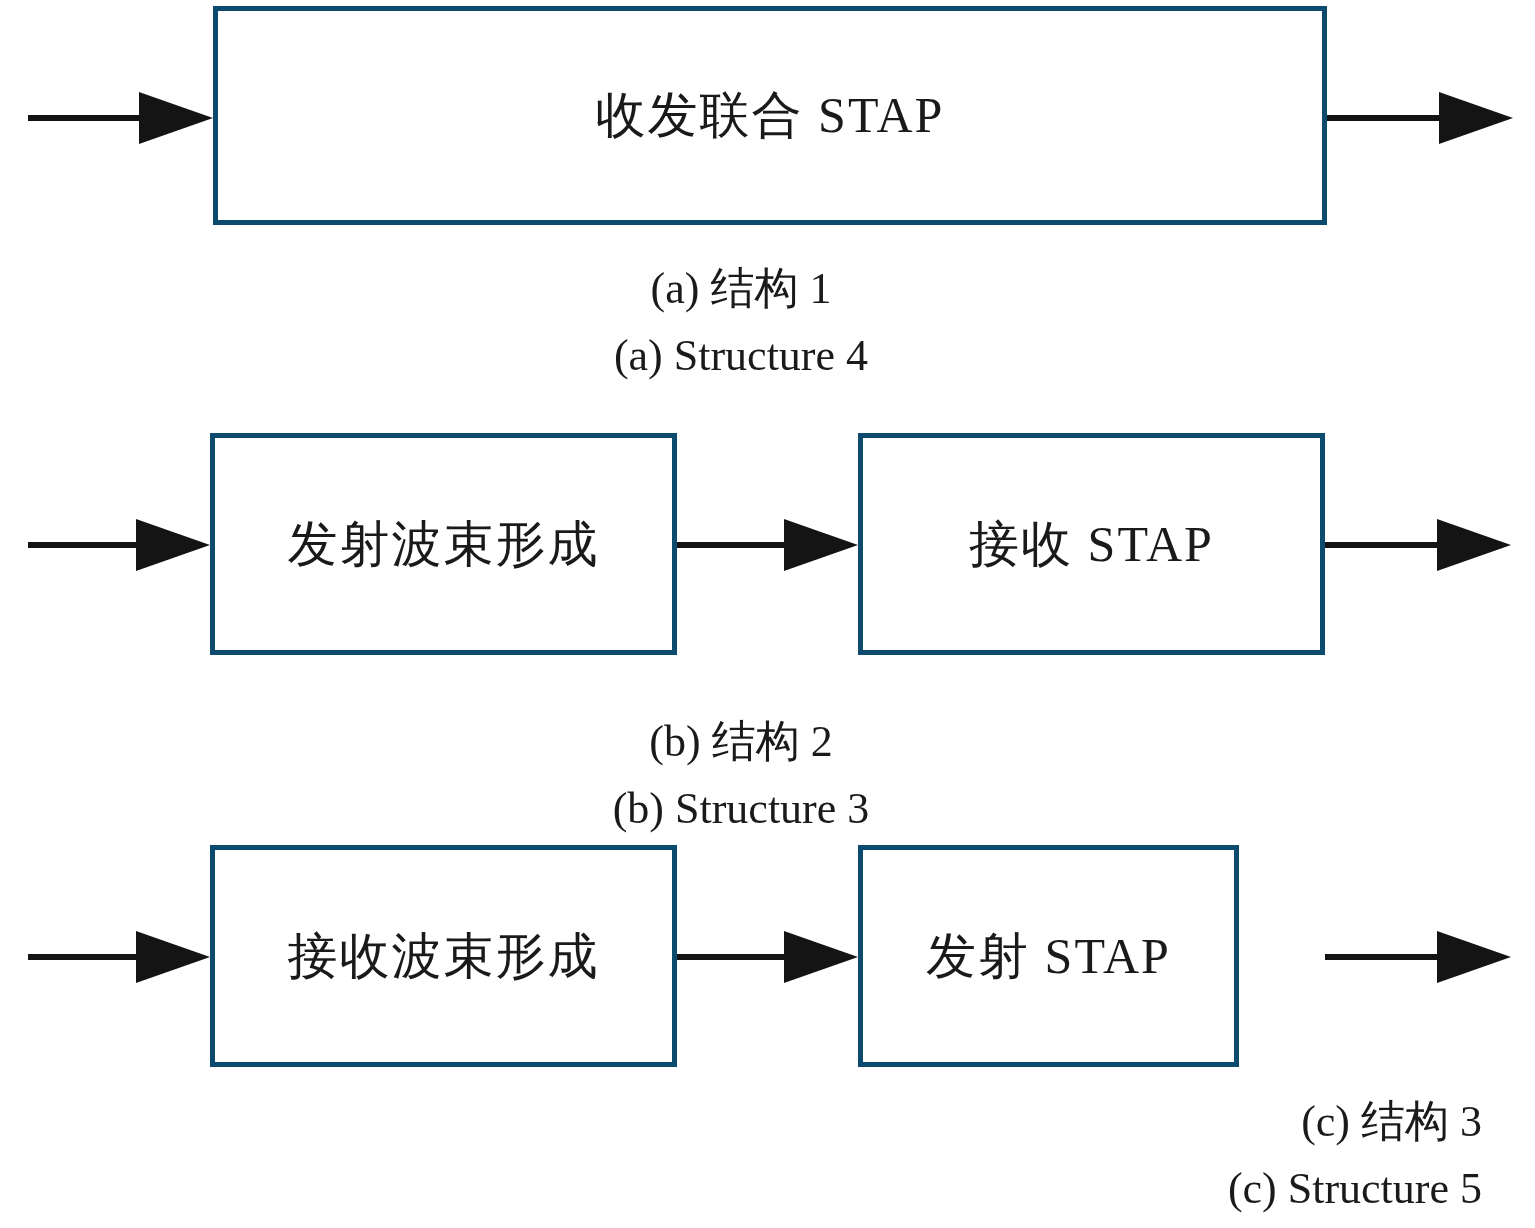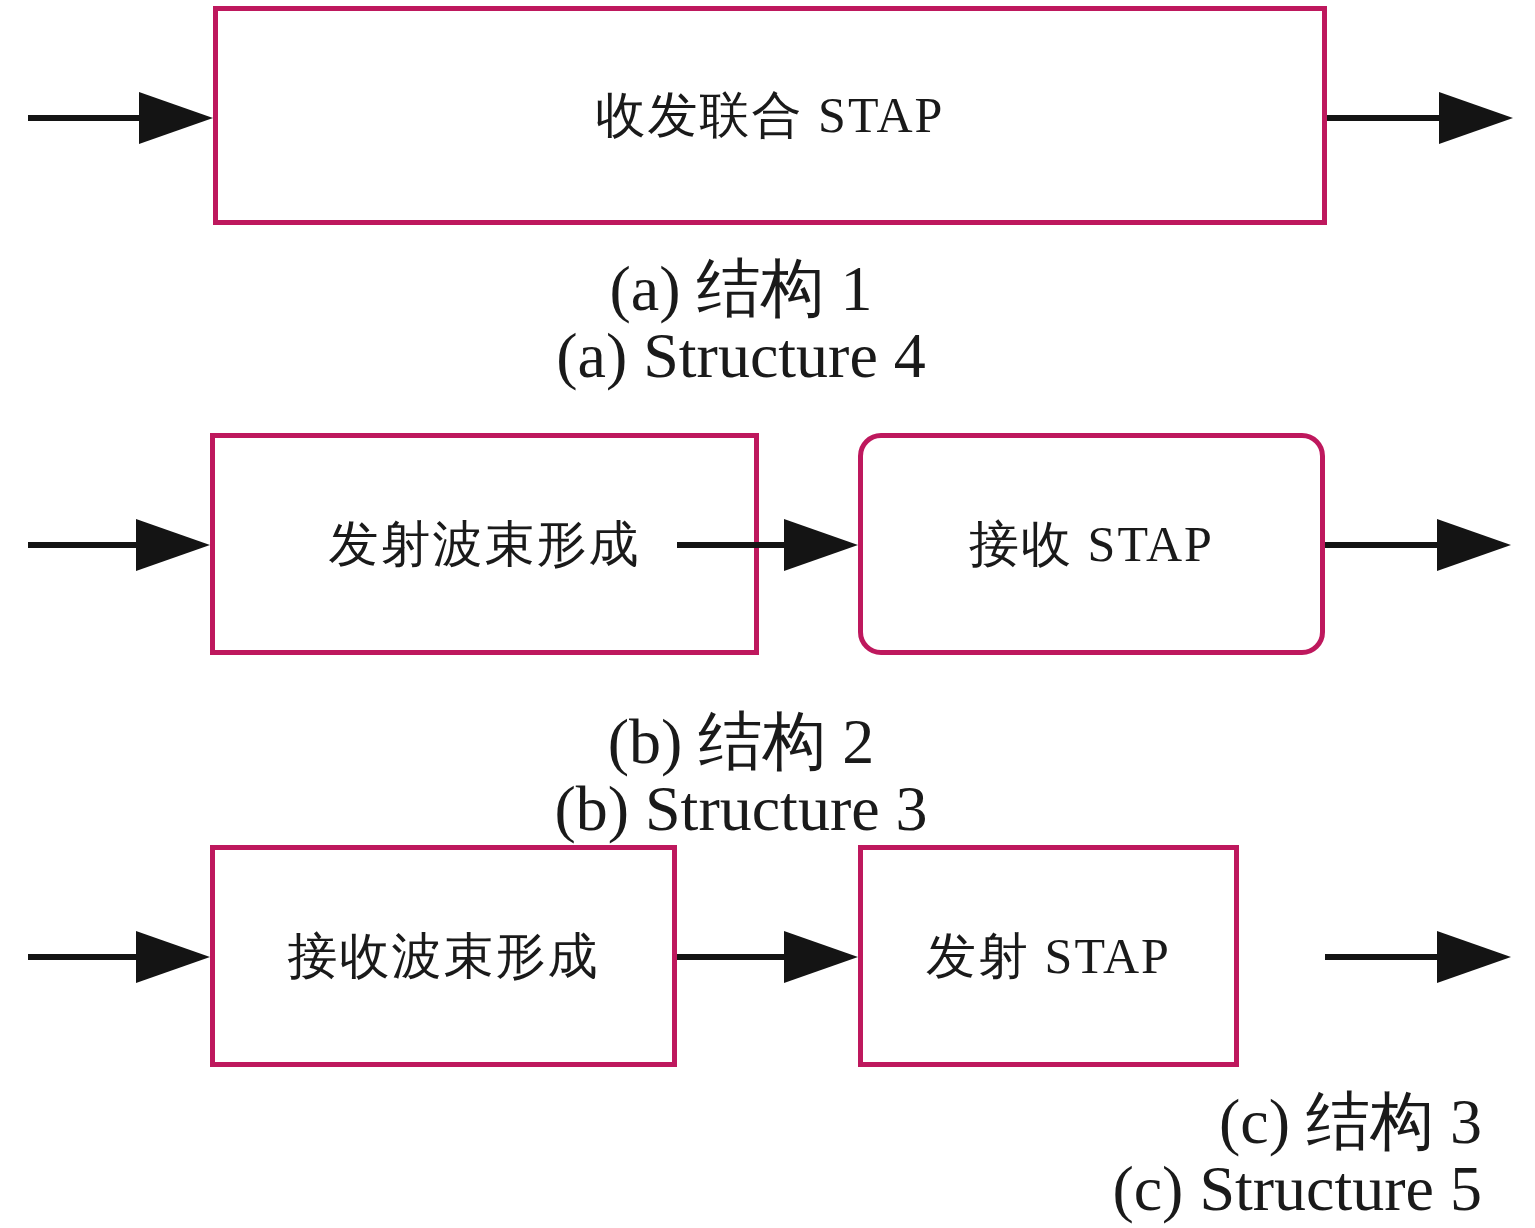--- a/index.html
+++ b/index.html
@@ -11,21 +11,21 @@
     position: relative;
     width: 1535px;
     height: 1228px;
     background: #ffffff;
     font-family: "Liberation Serif", "DejaVu Serif", serif;
     color: #1a1a1a;
     overflow: hidden;
   }
   .box {
     position: absolute;
-    border: 5px solid #be185d;
+    border: 5px solid #0c4a6e;
     background: #ffffff;
     box-sizing: border-box;
     display: flex;
     align-items: center;
     justify-content: center;
   }
   .box-label {
     font-size: 50px;
     letter-spacing: 2px;
     white-space: nowrap;
@@ -50,21 +50,21 @@
     height: 0;
     border-top: 26px solid transparent;
     border-bottom: 26px solid transparent;
     border-left: 74px solid #141414;
   }
   .caption {
     position: absolute;
     left: 0;
     width: 1482px;
     text-align: center;
-    font-size: 64px;
+    font-size: 44px;
     line-height: 67px;
     white-space: nowrap;
   }
   .cap-line {
     display: block;
   }
 </style>
 </head>
 <body>
 
@@ -87,30 +87,30 @@
   <div class="caption" style="top:255px;">
     <span class="cap-line">(a) 结构 1</span>
     <span class="cap-line">(a) Structure 4</span>
   </div>
 
   <div class="arrow" style="left:28px; top:519px; width:182px;">
     <div class="shaft"></div>
     <div class="head"></div>
   </div>
 
-  <div class="box" style="left:210px; top:433px; width:549px; height:222px;">
+  <div class="box" style="left:210px; top:433px; width:467px; height:222px;">
     <span class="box-label">发射波束形成</span>
   </div>
 
   <div class="arrow" style="left:677px; top:519px; width:181px;">
     <div class="shaft"></div>
     <div class="head"></div>
   </div>
 
-  <div class="box" style="left:858px; top:433px; width:467px; height:222px;border-radius:23px;">
+  <div class="box" style="left:858px; top:433px; width:467px; height:222px;">
     <span class="box-label">接收 STAP</span>
   </div>
 
   <div class="arrow" style="left:1325px; top:519px; width:186px;">
     <div class="shaft"></div>
     <div class="head"></div>
   </div>
 
   <div class="caption" style="top:708px;font-family:Liberation Serif, serif;">
     <span class="cap-line">(b) 结构 2</span>

